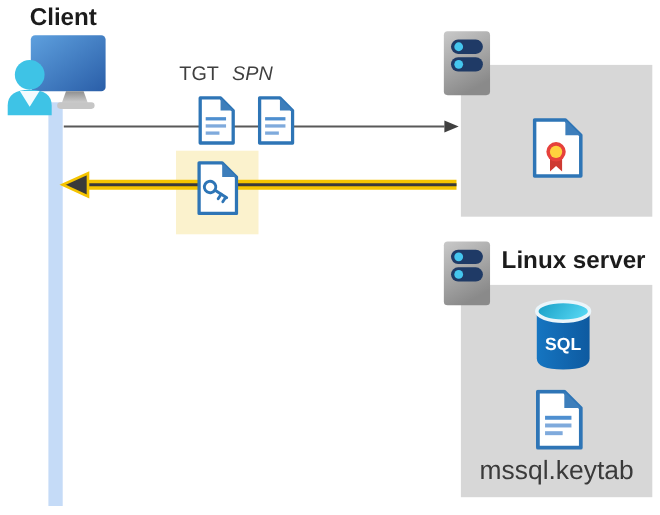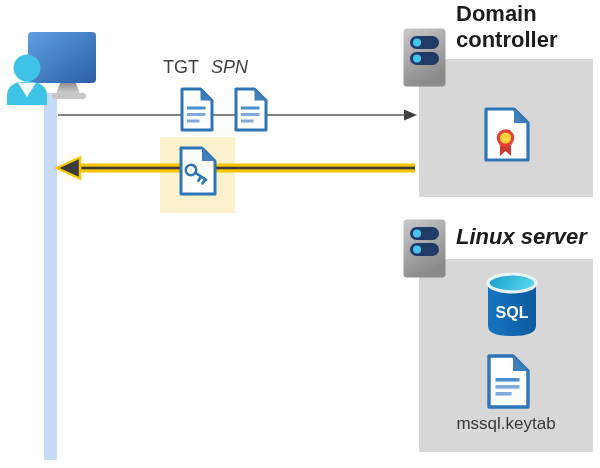--- a/index.html
+++ b/index.html
@@ -8,26 +8,26 @@
   .abs{position:absolute;}
   .panel{position:absolute;background:#D7D7D7;}
   .dc-panel{left:419px;top:59px;width:174px;height:138px;}
   .linux-panel{left:419px;top:259px;width:174px;height:193px;}
   .highlight{position:absolute;left:160px;top:137px;width:75px;height:76px;background:#FBF2CD;}
   .bar{position:absolute;left:44px;top:93px;width:13px;height:367px;background:#C5DBF7;}
   .arrows{position:absolute;left:0;top:0;width:600px;height:468px;pointer-events:none;}
   .node-label{position:absolute;font-weight:bold;font-size:22px;line-height:26px;color:#1C1C1C;}
   .client-label{left:27px;top:3px;}
   .dc-label{left:456px;top:1px;width:120px;}
-  .linux-label{left:456px;top:224px;width:145px;font-style:italic;}
+  .linux-label{left:456px;top:224px;width:145px;}
   .ticket-label{position:absolute;top:57px;width:44px;
                 font-size:18px;color:#3F3F3F;}
   .tgt-label{left:163px;} .spn-label{left:211px;font-style:italic;}
   .keytab-label{position:absolute;left:419px;top:414px;width:174px;text-align:center;
-                font-size:17px;color:#3A3A3A;}
+                font-size:24px;color:#3A3A3A;}
   svg{display:block;}
 </style>
 </head>
 <body>
 
 <div class="canvas">
 
   <div class="bar"></div>
 
   <div class="panel dc-panel"></div>
@@ -36,20 +36,21 @@
   <div class="highlight"></div>
 
   <svg class="arrows" viewBox="0 0 600 468">
     <line x1="58" y1="115" x2="404" y2="115" stroke="#595959" stroke-width="1.6"></line>
     <polygon points="404,109.5 417,115 404,120.5" fill="#3F3F3F"></polygon>
     <line x1="74" y1="168" x2="415" y2="168" stroke="#F5C400" stroke-width="9"></line>
     <line x1="76" y1="168" x2="415" y2="168" stroke="#3A3A3A" stroke-width="2.6"></line>
     <polygon points="57,168 80,157.5 80,178.5" fill="#3A3A3A" stroke="#F5C400" stroke-width="2.4"></polygon>
   </svg>
 
+  <div class="node-label client-label">Client</div>
   <svg class="abs" style="left:4px;top:30px" width="112" height="75" viewBox="0 0 112 75">
     <defs>
       <linearGradient id="gMon" x1="0" y1="0" x2="1" y2="1">
         <stop offset="0" stop-color="#5EA0DE"></stop>
           <stop offset="1" stop-color="#2A5EA8"></stop>
       </linearGradient>
       <linearGradient id="gStand" x1="0" y1="0" x2="0" y2="1">
         <stop offset="0" stop-color="#8F8F8F"></stop>
           <stop offset="1" stop-color="#D2D2D2"></stop>
       </linearGradient>
@@ -98,21 +99,20 @@
         <stop offset="0" stop-color="#C9C9C9"></stop>
           <stop offset="1" stop-color="#8A8A8A"></stop>
       </linearGradient>
     </defs>
     <rect x="1.5" y="1.5" width="42" height="58" rx="3.5" fill="url(#gSrv1)"></rect>
     <rect x="8" y="9" width="29" height="13" rx="6.5" fill="#1F3A66"></rect>
     <circle cx="15" cy="15.5" r="4" fill="#45C6EE"></circle>
     <rect x="8" y="25" width="29" height="13" rx="6.5" fill="#1F3A66"></rect>
     <circle cx="15" cy="31.5" r="4" fill="#45C6EE"></circle>
   </svg>
-  <div class="node-label dc-label">Domain controller</div>
 
   <svg class="abs" style="left:484px;top:107px" width="46" height="55" viewBox="0 0 46 55">
     <path d="M2 2 H30 L44 16 V53 H2 Z" fill="#fff" stroke="#2E75B6" stroke-width="3.2" stroke-linejoin="round"></path>
     <path d="M30 2 V16 H44 Z" fill="#3D7EBB"></path>
     <path d="M16 33 H27 V49 L21.5 44 L16 49 Z" fill="#CE3A32"></path>
     <circle cx="21.5" cy="31" r="8.8" fill="#E6413B"></circle>
     <circle cx="21.5" cy="31" r="5.6" fill="#FFD23E"></circle>
   </svg>
 
   <svg class="abs" style="left:402px;top:218px" width="45" height="61" viewBox="0 0 45 61">

